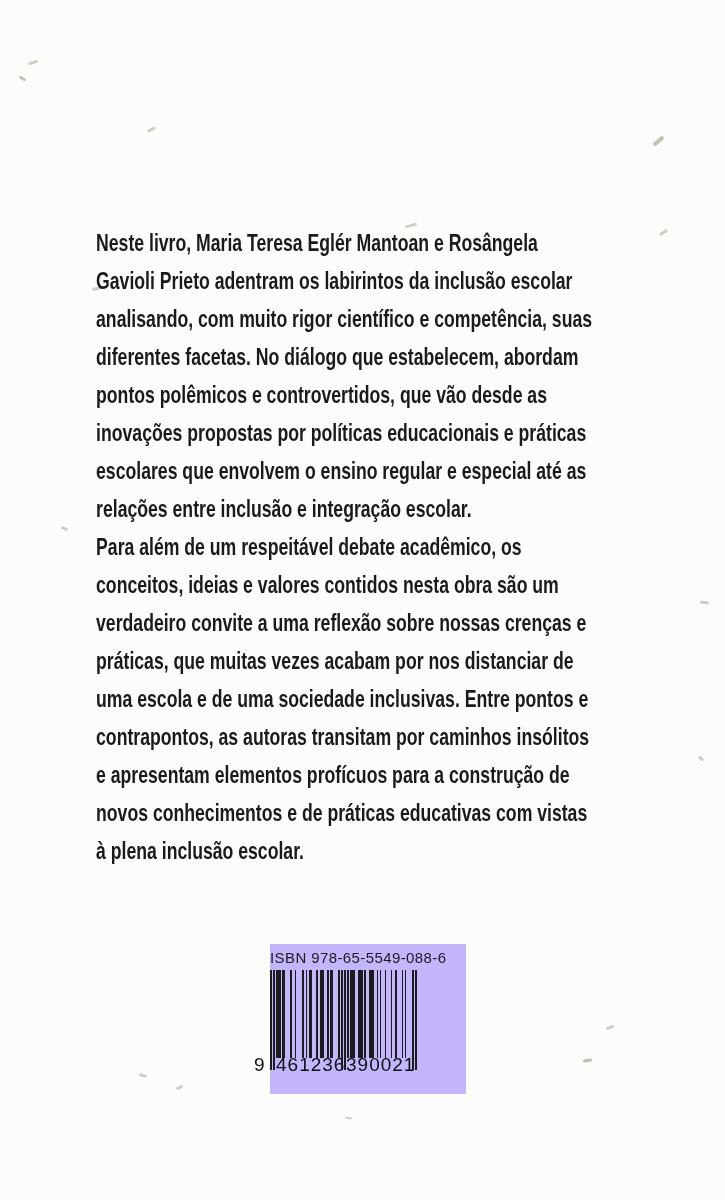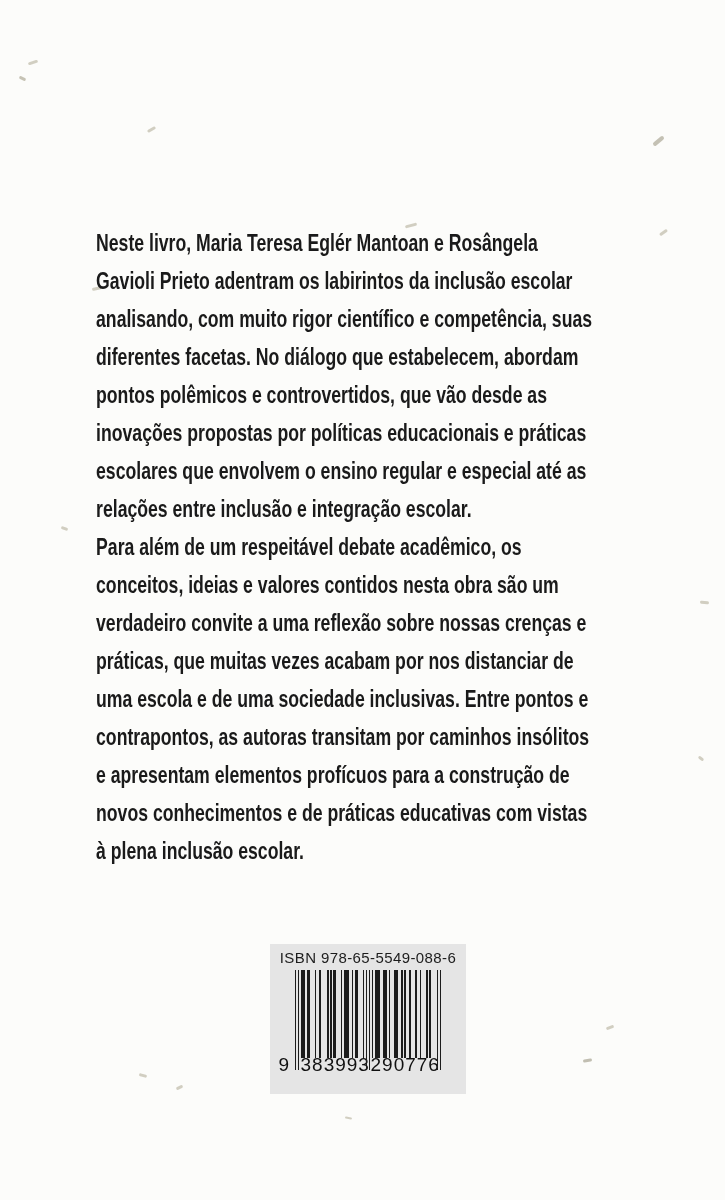--- a/index.html
+++ b/index.html
@@ -56,24 +56,23 @@
     transform-origin: 50% 50%;
   }
 
   
   .barcode-box {
     position: absolute;
     left: 270px;
     top: 944px;
     width: 196px;
     height: 150px;
-    background: #e5e5e5;
+    background: #c4b5fd;
     display: flex;
     flex-direction: column;
-    align-items: center;
   }
   .isbn-label {
     margin-top: 5px;
     font-size: 15px;
     letter-spacing: 0.4px;
     color: #1c1c1c;
     white-space: nowrap;
   }
   .bars {
     position: relative;
@@ -141,22 +140,22 @@
   <div class="blurb-line">e apresentam elementos profícuos para a construção de</div>
   <div class="blurb-line">novos conhecimentos e de práticas educativas com vistas</div>
   <div class="blurb-line">à plena inclusão escolar.</div>
 </div>
 
 <div class="barcode-box">
   <div class="isbn-label">ISBN 978-65-5549-088-6</div>
   <div class="bars">
     <div class="barcode-digits">
       <span class="digit-lead">9</span>
-      <span class="digit-group1">383993</span>
-      <span class="digit-group2">290776</span>
+      <span class="digit-group1">461236</span>
+      <span class="digit-group2">390021</span>
     </div>
   <div class="bar long" style="left: 0px; width: 1.54737px; background: rgb(28, 28, 28);"></div>
       <div class="bar long" style="left: 3.09474px; width: 1.54737px; background: rgb(28, 28, 28);"></div>
       <div class="bar" style="left: 6.18947px; width: 4.64211px; background: rgb(28, 28, 28);"></div>
       <div class="bar" style="left: 12.3789px; width: 3.09474px; background: rgb(28, 28, 28);"></div>
       <div class="bar" style="left: 20.1158px; width: 1.54737px; background: rgb(28, 28, 28);"></div>
       <div class="bar" style="left: 24.7579px; width: 1.54737px; background: rgb(28, 28, 28);"></div>
       <div class="bar" style="left: 32.4947px; width: 1.54737px; background: rgb(28, 28, 28);"></div>
       <div class="bar" style="left: 35.5895px; width: 1.54737px; background: rgb(28, 28, 28);"></div>
       <div class="bar" style="left: 38.6842px; width: 3.09474px; background: rgb(28, 28, 28);"></div>

